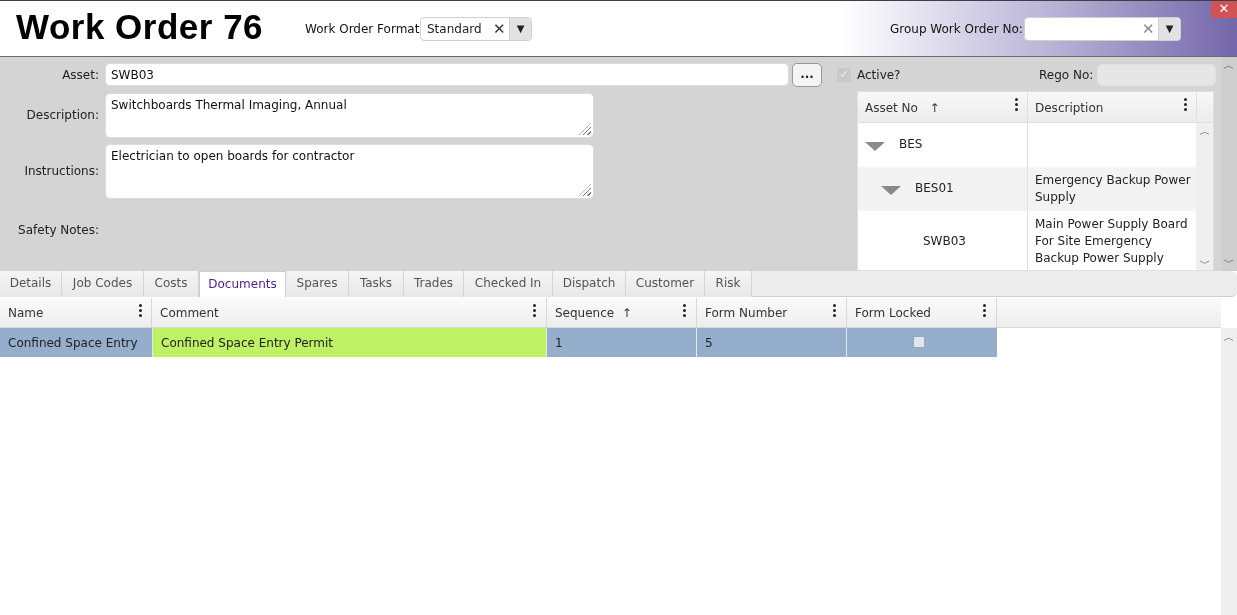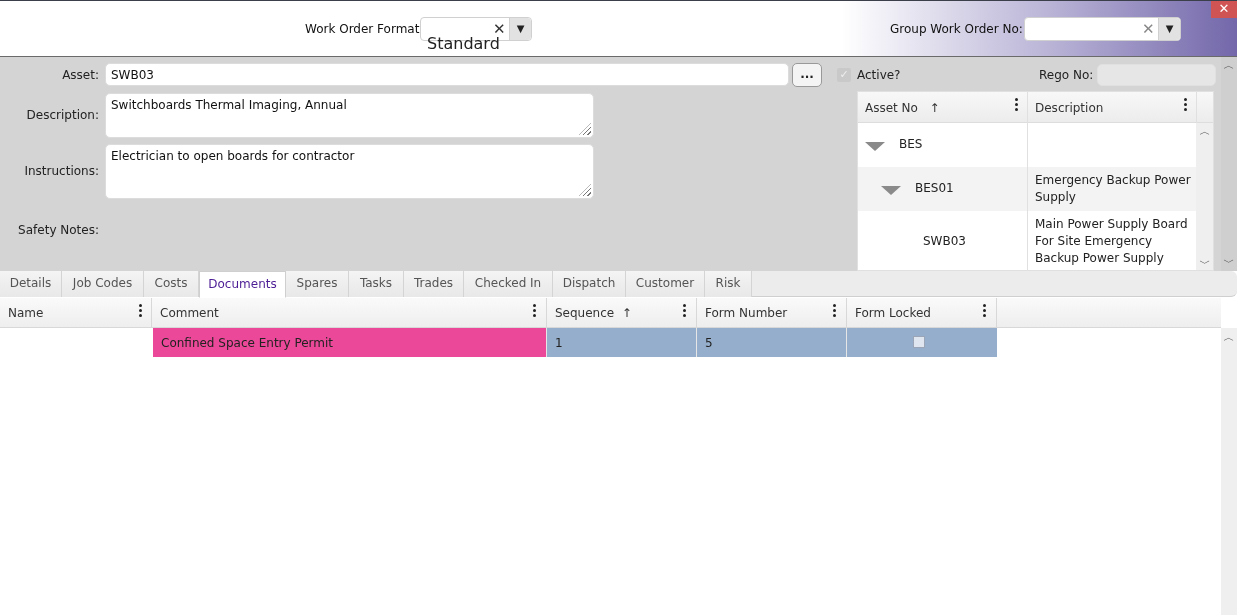--- a/index.html
+++ b/index.html
@@ -17,21 +17,21 @@
     border-bottom: 1px solid #6a6a6a;
   }
   .title {
     position: absolute; left: 16px; top: 6px; font-family: "Liberation Sans", sans-serif;
     font-weight: bold; font-size: 35px; color: #000; letter-spacing: 0.5px;
   }
   .fmt-label { position: absolute; left: 305px; top: 21px; font-size: 12px; color: #111; }
   .combo {
     position: absolute; height: 24px; background: #fff; border: 1px solid #d0d0d0; border-radius: 4px;
   }
-  .combo .val { position: absolute; left: 6px; top: 16px; font-size: 16px; }
+  .combo .val { position: absolute; left: 6px; top: 4px; font-size: 12px; }
   .combo .clear { position: absolute; top: 2px; font-size: 15px; font-weight: bold; color: #333; }
   .combo .drop {
     position: absolute; right: 0; top: 0; width: 22px; height: 22px; background: #e2e2e2;
     border-left: 1px solid #d0d0d0; border-radius: 0 4px 4px 0; text-align: center; font-size: 10px; line-height: 22px;
   }
   .grp-label { position: absolute; left: 890px; top: 21px; font-size: 12px; color: #111; }
   .close-btn {
     position: absolute; right: 0; top: 0; width: 26px; height: 17px; background: #d05454; color: #fff;
     text-align: center; font-size: 13px; line-height: 16px; font-weight: bold;
   }
@@ -97,20 +97,21 @@
   .gh span.t { position: absolute; left: 8px; top: 8px; font-size: 12px; color: #333; }
   .grow { position: absolute; top: 328px; height: 29px; }
   .gc { position: absolute; top: 0; height: 29px; font-size: 12px; color: #222; padding: 8px 8px; border-right: 1px solid #e6e6e6; }
   .grid-scroll { position: absolute; left: 1221px; top: 328px; width: 16px; height: 287px; background: #efefef; }
   .cbx { position: absolute; width: 12px; height: 12px; border: 1px solid #9aa6b8; background: #dfe6f0; }
 </style>
 </head>
 <body>
 
 <div class="header">
+  <div class="title">Work Order 76</div>
   <div class="fmt-label">Work Order Format</div>
   <div class="combo" style="left:420px; top:16px; width:112px;">
     <span class="val">Standard</span>
     <span class="clear" style="left:72px;">✕</span>
     <span class="drop">▼</span>
   </div>
   <div class="grp-label">Group Work Order No:</div>
   <div class="combo" style="left:1024px; top:16px; width:157px;">
     <span class="val"></span>
     <span class="clear" style="left:117px; color:#888; font-weight:normal;">✕</span>
@@ -241,21 +242,22 @@
     <span class="t">Form Locked</span>
     <span class="dots" style="left:136px;">
         <i></i>
         <i></i>
         <i></i>
       </span>
   </div>
 </div>
 
 <div class="grow" style="left:0; width:997px;">
-  <div class="gc" style="left:153px; width:394px; background:#ec4899;">Confined Space Entry Permit</div>
+  <div class="gc" style="left:0; width:153px; background:#94aecb;">Confined Space Entry</div>
+  <div class="gc" style="left:153px; width:394px; background:#bef264;">Confined Space Entry Permit</div>
   <div class="gc" style="left:547px; width:150px; background:#94aecb;">1</div>
   <div class="gc" style="left:697px; width:150px; background:#94aecb;">5</div>
   <div class="gc" style="left:847px; width:150px; background:#94aecb; border-right:none;">
     <div class="cbx" style="left:66px; top:8px;"></div>
   </div>
 </div>
 
 <div class="grid-scroll">
   <span class="arrow" style="left:1px; top:2px;">︿</span>
 </div>

